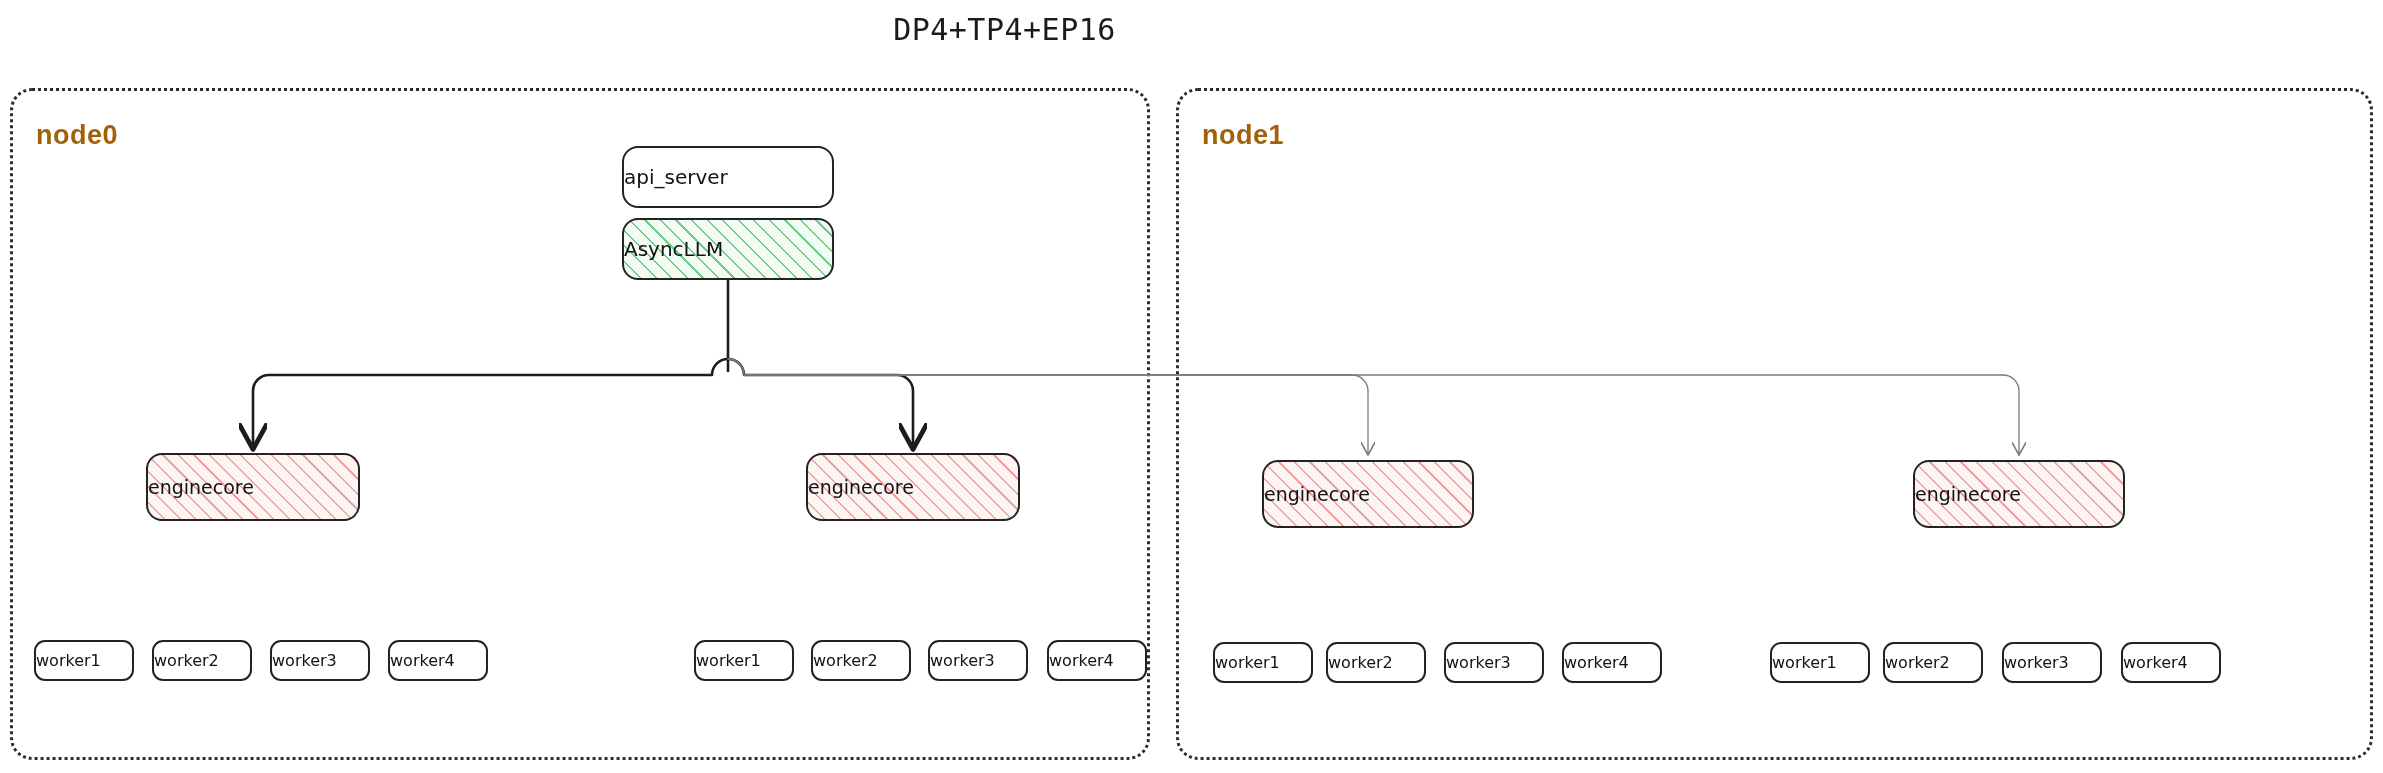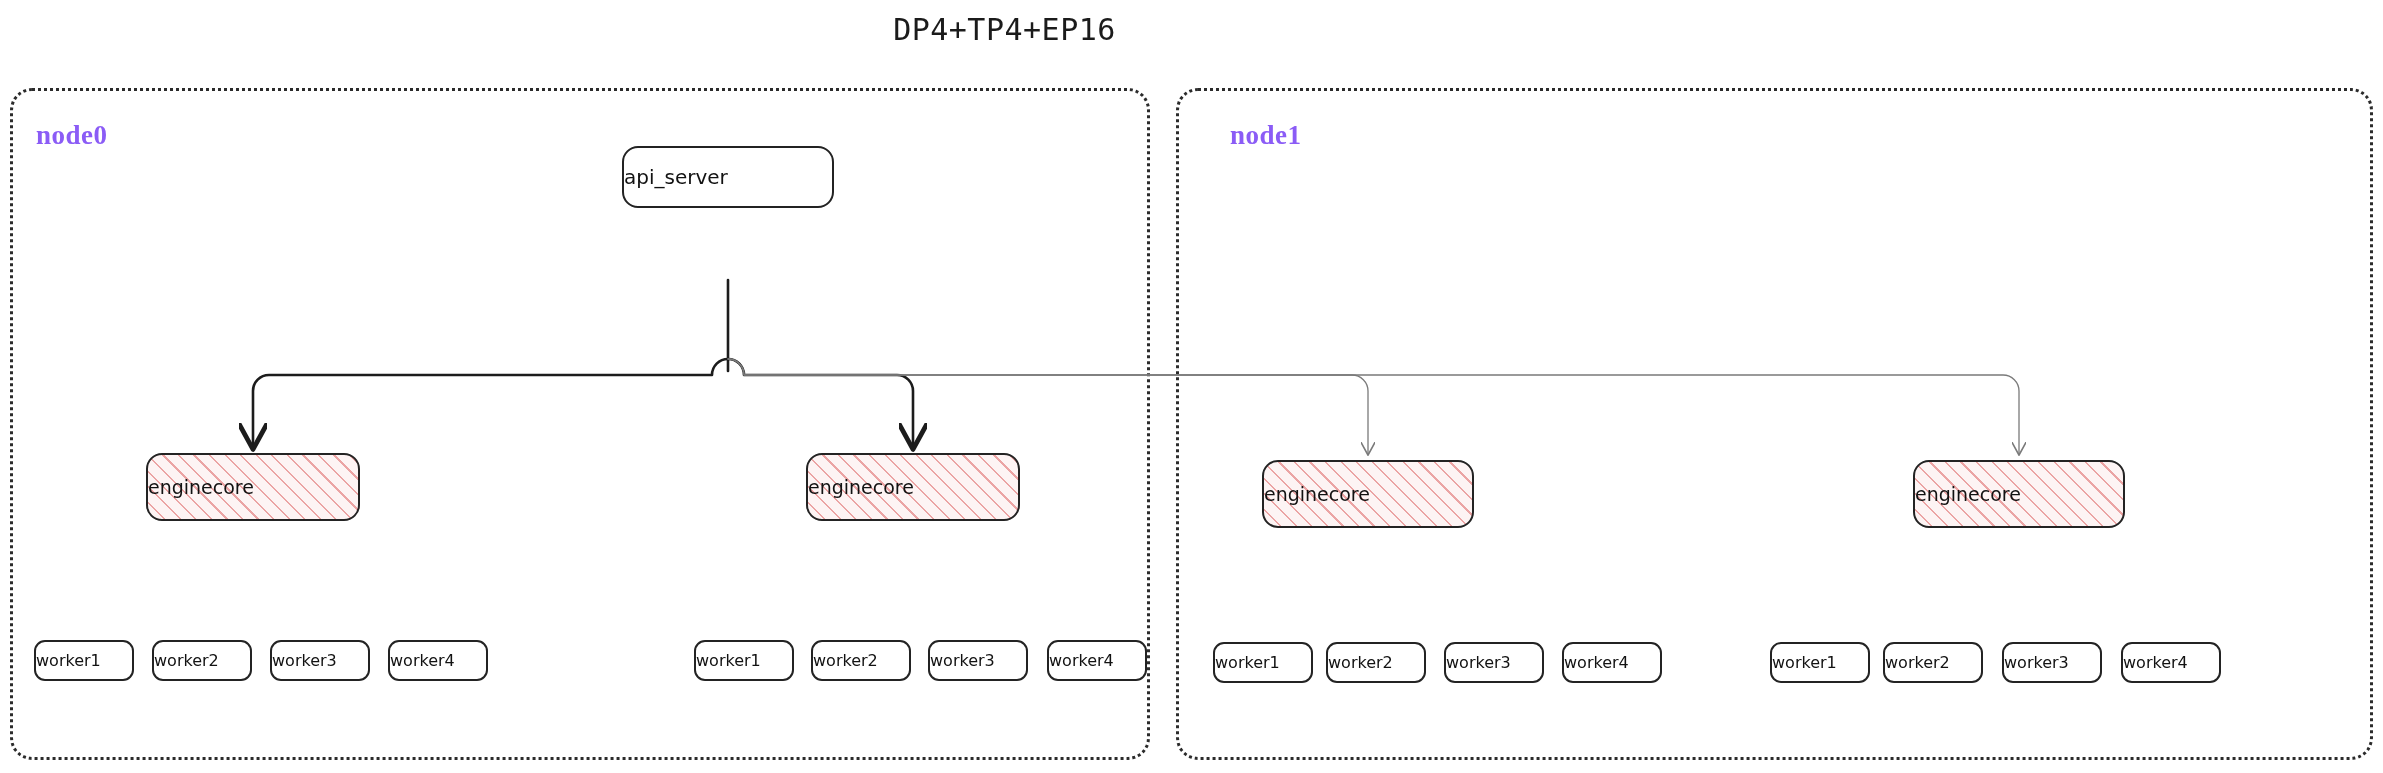--- a/index.html
+++ b/index.html
@@ -36,24 +36,24 @@
   
   .node-box {
     position: absolute;
     border: 3px dotted #2b2b2b;
     border-radius: 22px;
     background: transparent;
     box-sizing: border-box;
   }
   .node-label {
     position: absolute;
-    font-family: Liberation Serif, serif;
+    font-family: Liberation Sans, sans-serif;
     font-size: 27px;
     font-weight: 700;
-    color: #8b5cf6;
+    color: #a16207;
     letter-spacing: 0.5px;
     white-space: nowrap;
   }
 
   
   .shape {
     position: absolute;
     box-sizing: border-box;
     border: 2.4px solid #232323;
     border-radius: 13px;
@@ -116,21 +116,21 @@
 <body>
 
 <div id="canvas">
 
   <div class="diagram-title">DP4+TP4+EP16</div>
 
   <div class="node-box" id="node-box-0" style="left: 10px; top: 88px; width: 1140px; height: 672px;"></div>
   <div class="node-label" id="node-label-0" style="left: 36px; top: 120px;">node0</div>
 
   <div class="node-box" id="node-box-1" style="left: 1176px; top: 88px; width: 1197px; height: 672px;"></div>
-  <div class="node-label" id="node-label-1" style="left: 1202px; top: 120px; margin-left: 28px;">node1</div>
+  <div class="node-label" id="node-label-1" style="left: 1202px; top: 120px;">node1</div>
 
   <svg id="wires" viewBox="0 0 2383 773">
     <defs>
       <marker id="arrow-strong" viewBox="0 0 12 12" refX="10" refY="6" markerWidth="11" markerHeight="11" orient="auto-start-reverse">
         <path d="M 0 0 L 11 6 L 0 12" fill="none" stroke="#1c1c1c" stroke-width="2" stroke-linecap="round" stroke-linejoin="round"></path>
       </marker>
       <marker id="arrow-weak" viewBox="0 0 12 12" refX="10" refY="6" markerWidth="11" markerHeight="11" orient="auto-start-reverse">
         <path d="M 0 0 L 11 6 L 0 12" fill="none" stroke="#7a7a7a" stroke-width="1.4" stroke-linecap="round" stroke-linejoin="round"></path>
       </marker>
     </defs>
@@ -140,20 +140,23 @@
         <path d="M 728 359 A 16 16 0 0 1 744 375 L 897 375 A 16 16 0 0 1 913 391 L 913 447" fill="none" stroke="#1c1c1c" stroke-width="2.6" stroke-linecap="round" stroke-linejoin="round" marker-end="url(#arrow-strong)"></path>
         <path d="M 728 359 A 16 16 0 0 1 744 375 L 1352 375 A 16 16 0 0 1 1368 391 L 1368 454" fill="none" stroke="#7a7a7a" stroke-width="1.3" stroke-linecap="round" stroke-linejoin="round" marker-end="url(#arrow-weak)"></path>
         <path d="M 728 359 A 16 16 0 0 1 744 375 L 2003 375 A 16 16 0 0 1 2019 391 L 2019 454" fill="none" stroke="#7a7a7a" stroke-width="1.3" stroke-linecap="round" stroke-linejoin="round" marker-end="url(#arrow-weak)"></path>
       </g>
   </svg>
 
   <div class="shape api-server" id="shape-api-server" style="left: 622px; top: 146px; width: 212px; height: 62px;">
     <span>api_server</span>
   </div>
 
+  <div class="shape asyncllm" id="shape-async-llm" style="left: 622px; top: 218px; width: 212px; height: 62px;">
+    <span>AsyncLLM</span>
+  </div>
 
   <div id="dynamic-layer">
       <div class="shape enginecore" style="left: 146px; top: 453px; width: 214px; height: 68px;">
         <span>enginecore</span>
       </div>
       <div class="shape enginecore" style="left: 806px; top: 453px; width: 214px; height: 68px;">
         <span>enginecore</span>
       </div>
       <div class="shape enginecore" style="left: 1262px; top: 460px; width: 212px; height: 68px;">
         <span>enginecore</span>

